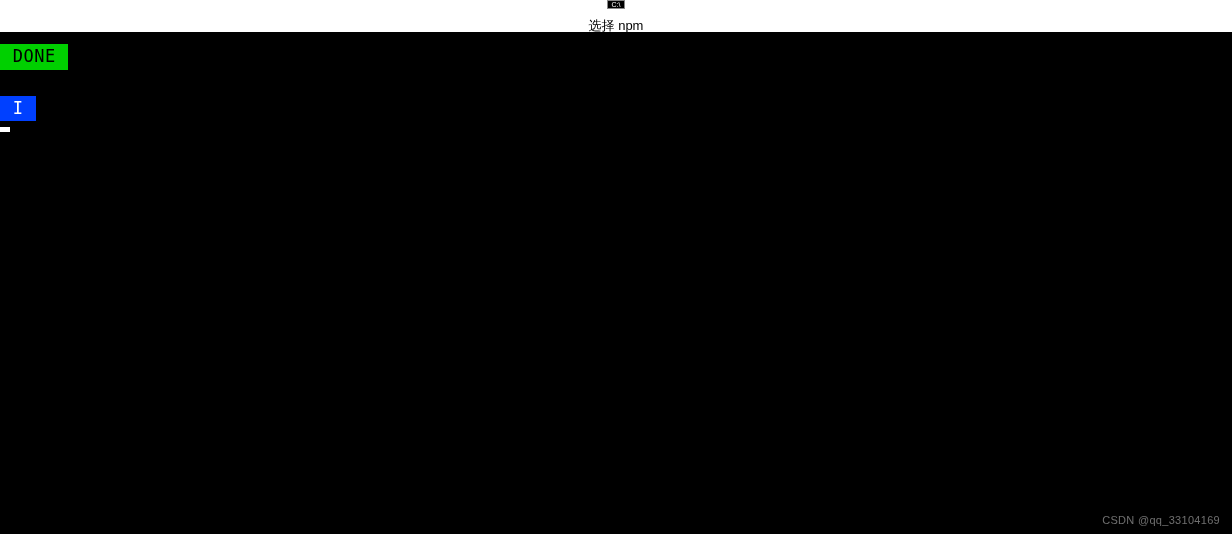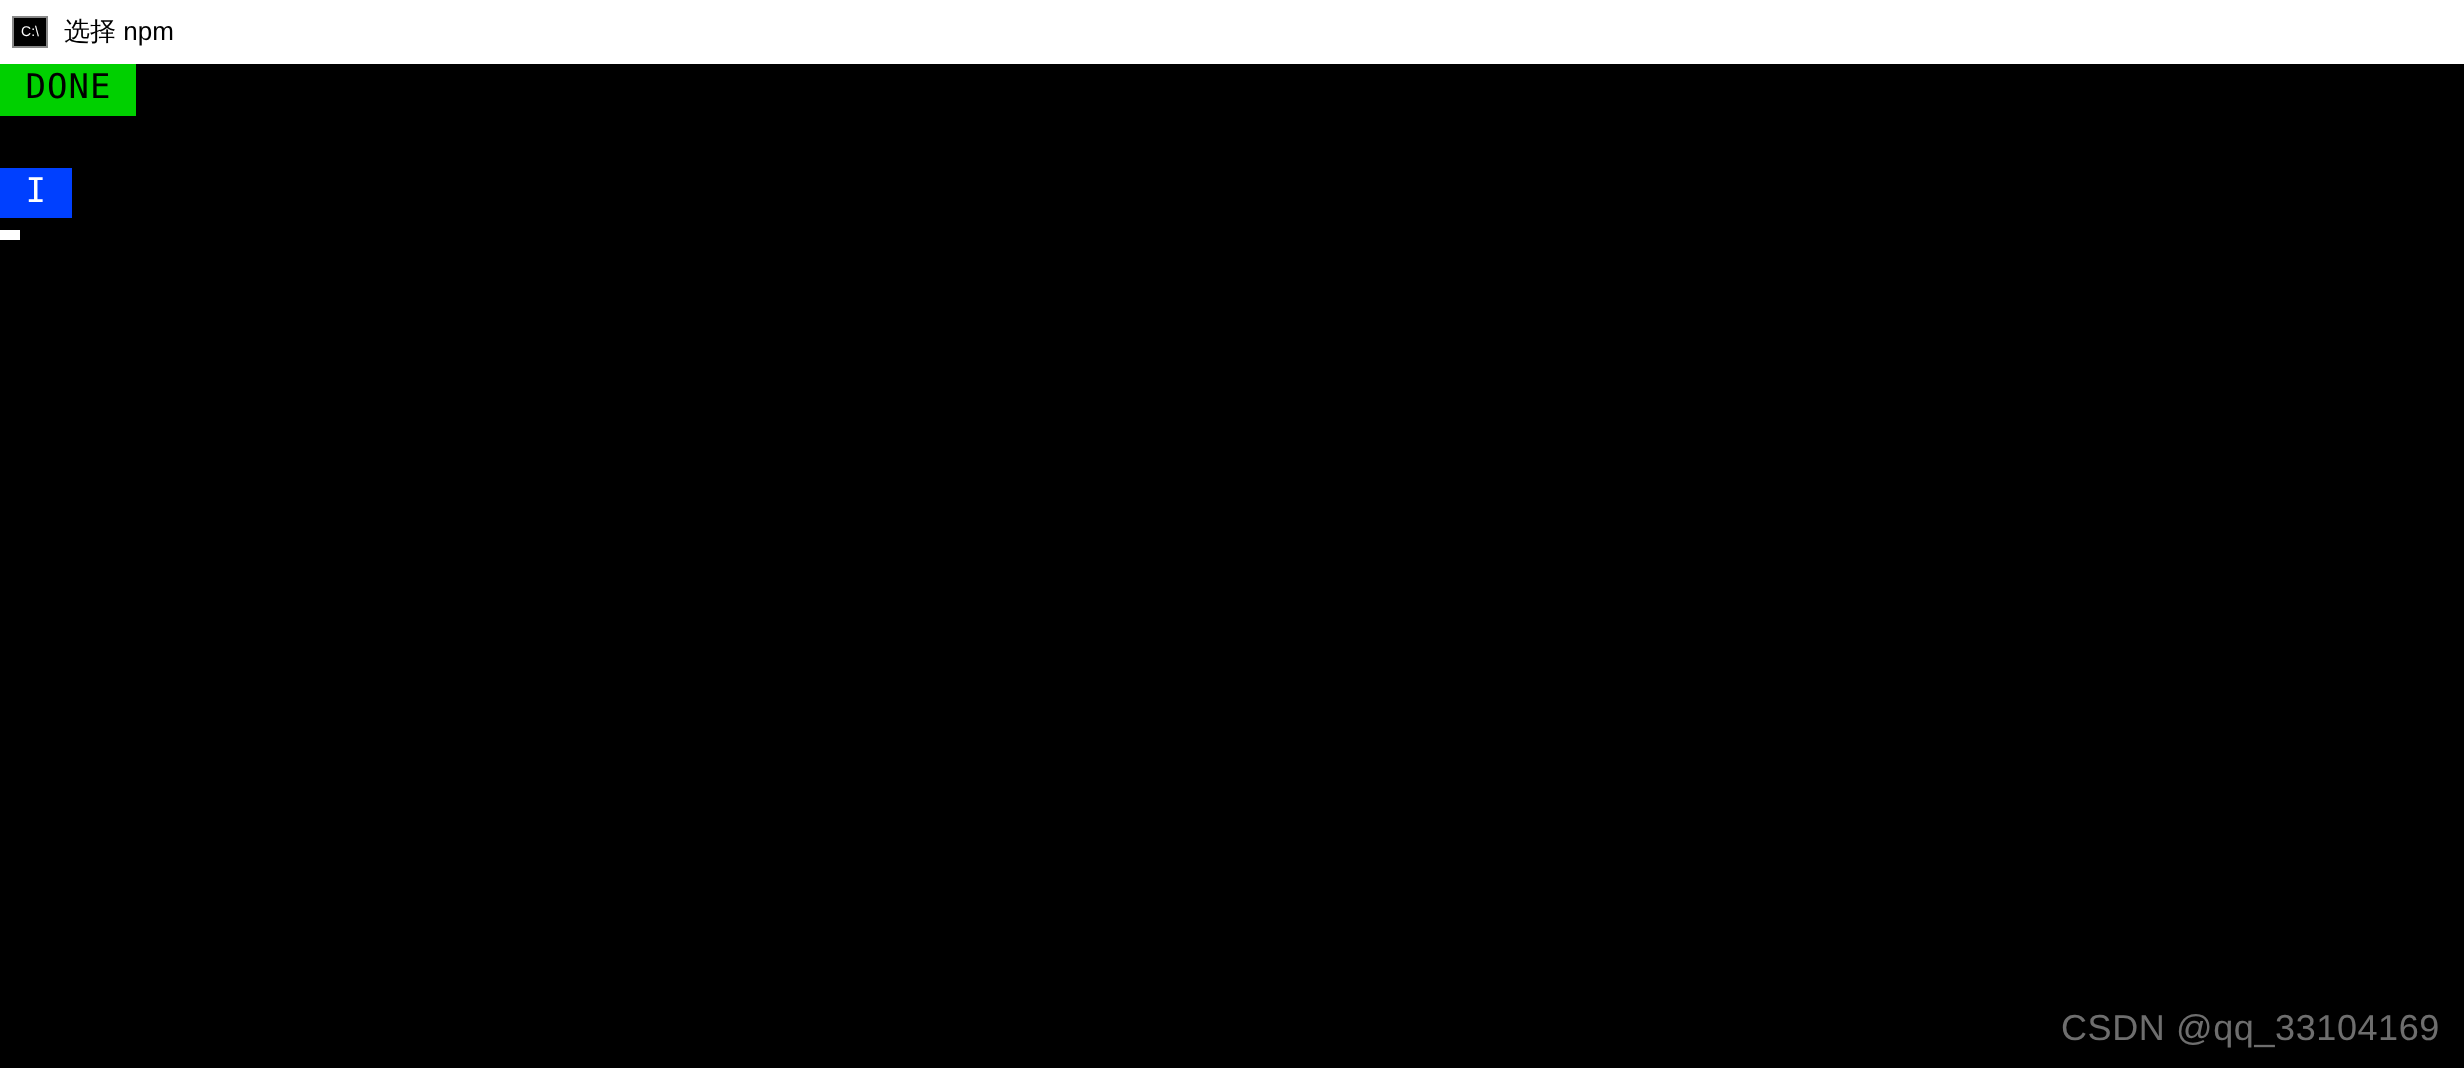--- a/index.html
+++ b/index.html
@@ -1,18 +1,19 @@
 <!DOCTYPE html>
 <html><head>
   <meta charset="utf-8">
   <style>
     * {
       margin: 0;
       padding: 0;
       box-sizing: border-box;
+      flex-direction: column;
     }
     body {
       width: 1232px;
       height: 534px;
       background: #ffffff;
       font-family: "Consolas", "Courier New", monospace;
       overflow: hidden;
       position: relative;
     }
     .title-bar {
@@ -55,20 +56,21 @@
       position: relative;
       font-family: "NSimSun", "SimSun", "Consolas", monospace;
       letter-spacing: 0.5px;
     }
     .line {
       display: flex;
       align-items: baseline;
       white-space: pre;
     }
     .terminal .line:first-child {
+      padding-top: 12px;
     }
     .badge-done {
       background: #00d000;
       color: #000000;
       padding: 0 2px;
       font-weight: normal;
     }
     .badge-info {
       background: #0040ff;
       color: #ffffff;
@@ -86,21 +88,21 @@
       height: 5px;
       background: #ffffff;
       margin-top: 6px;
     }
     .watermark {
       position: absolute;
       bottom: 6px;
       right: 12px;
       color: rgba(200, 200, 200, 0.55);
       font-family: Arial, sans-serif;
-      font-size: 18px;
+      font-size: 11px;
       letter-spacing: 0.3px;
     }
   </style>
 </head>
 <body>
 
 <div class="title-bar">
   <span class="title-icon"></span>
   <span class="title-text">选择 npm</span>
 </div>

